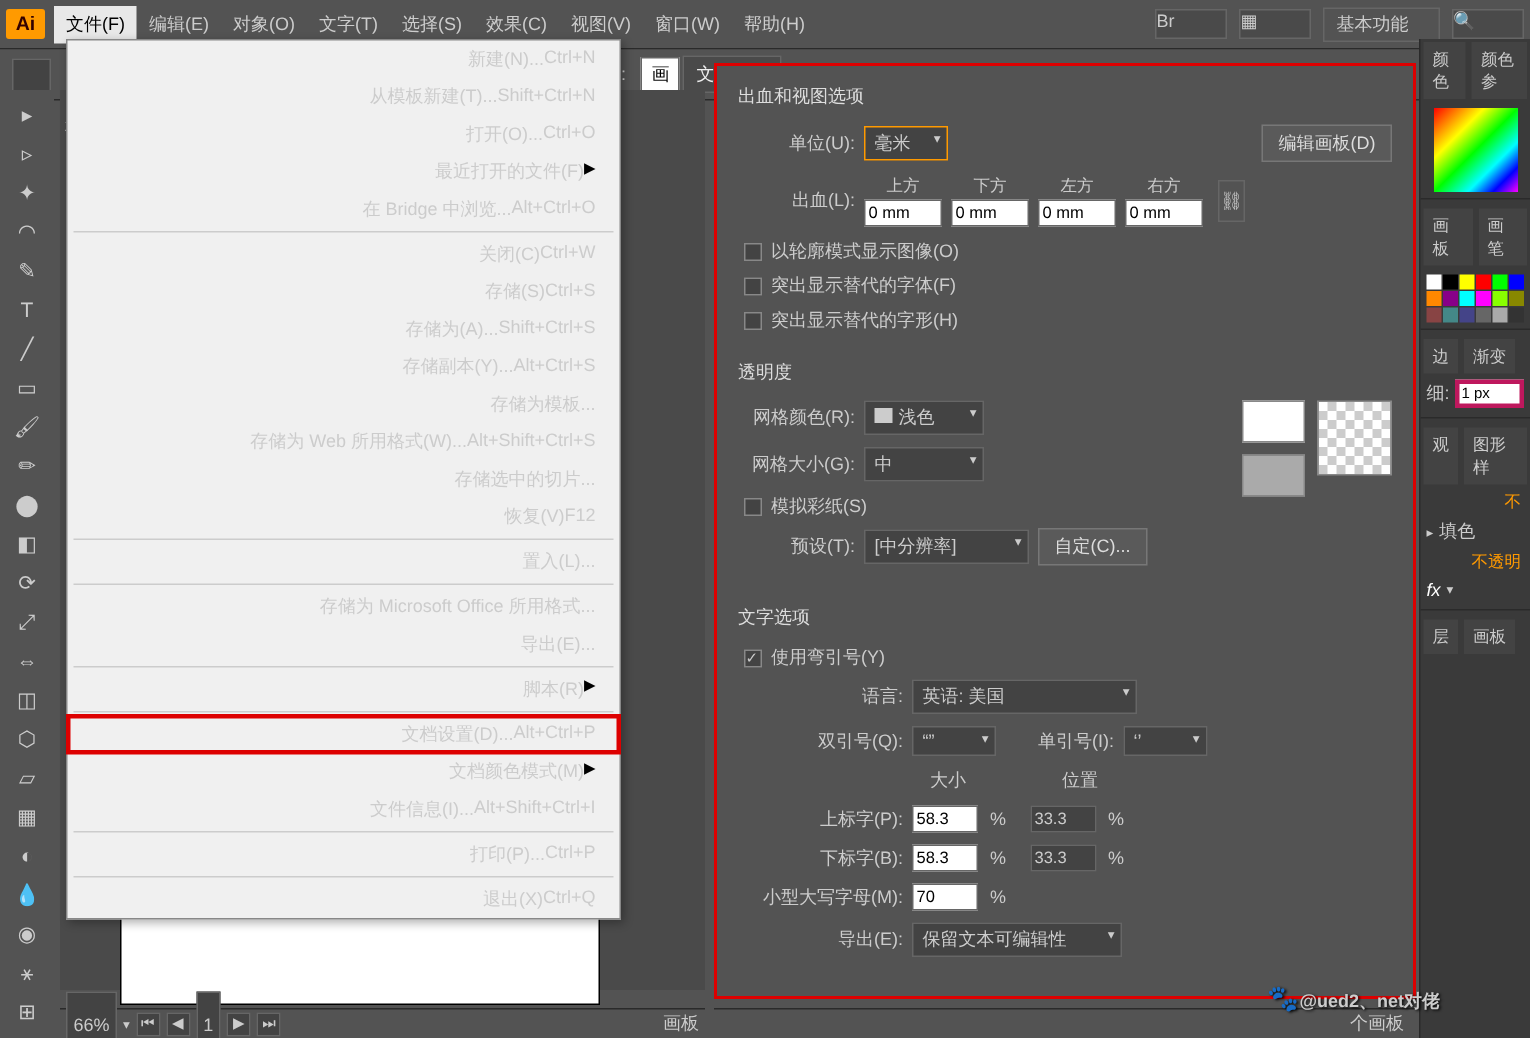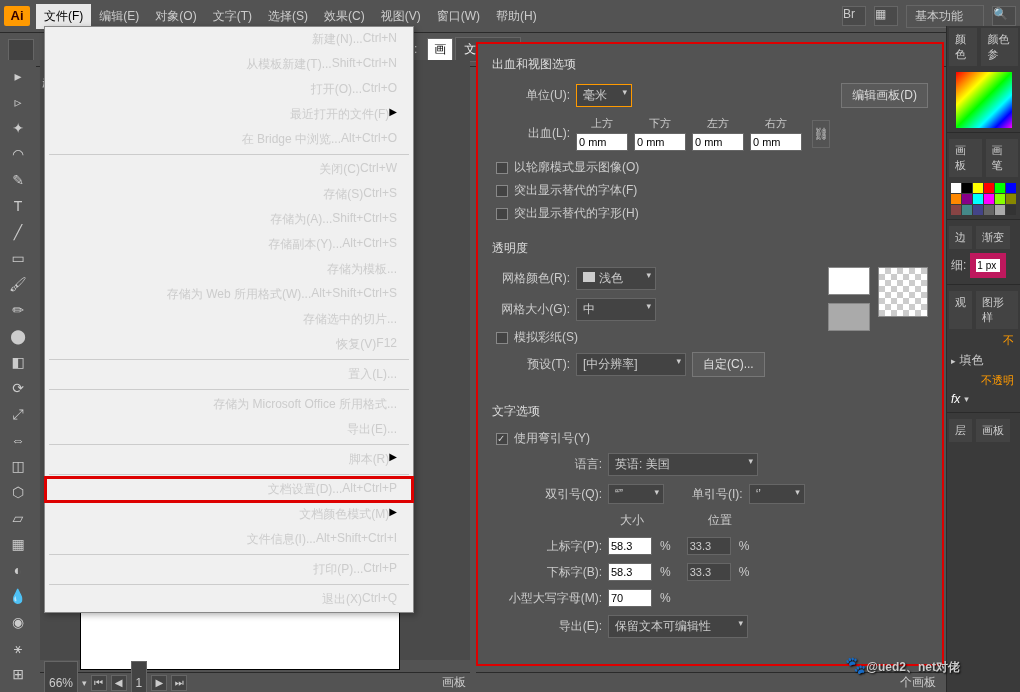--- a/index.html
+++ b/index.html
@@ -2,21 +2,21 @@
 <html><head>
 <meta charset="utf-8">
 <style>
 *{margin:0;padding:0;box-sizing:border-box;font-family:"Microsoft YaHei",sans-serif;font-size:12px;color:#ccc}
 body{background:#535353;width:1020px;height:692px;overflow:hidden;position:relative}
 .menubar{background:#535353;height:26px;display:flex;align-items:center;padding:16px 4px;border-bottom:1px solid #2a2a2a}
 .ai-logo{width:26px;height:20px;background:#ff9a00;color:#330000;font-weight:bold;text-align:center;line-height:20px;font-size:13px;margin-right:6px;border-radius:2px}
 .menu-item{padding:4px 8px;cursor:pointer}
 .menu-item.active{background:#e8e8e8;color:#000}
 .menubar-right{margin-left:auto;display:flex;align-items:center;gap:8px}
-.mb-icon{width:24px;height:20px;background:#4a4a4a;border:1px solid #666}
+.mb-icon{width:48px;height:20px;background:#4a4a4a;border:1px solid #666}
 .workspace-sel{background:#535353;border:1px solid #666;padding:2px 20px 2px 8px}
 .toolbar2{background:#535353;height:34px;display:flex;align-items:center;padding:0 8px;border-bottom:1px solid #2a2a2a;gap:4px}
 .tb-box{width:26px;height:22px;background:#434343;border:1px solid #666}
 .tb-label{margin-left:8px;margin-right:4px}
 .name-field{height:20px;display:flex;align-items:center}
 .dialog-title{background:#4a4a4a;padding:3px 8px;color:#eee;border:1px solid #666;margin-left:2px}
 .left-tools{position:absolute;left:0;top:60px;width:36px;background:#535353;display:flex;flex-direction:column;align-items:center;padding-top:4px;gap:2px}
 .tool{width:28px;height:24px;display:flex;align-items:center;justify-content:center;cursor:pointer;font-size:14px}
 .dropdown{position:absolute;left:44px;top:26px;width:370px;background:#f0f0f0;border:1px solid #888;box-shadow:2px 2px 6px rgba(0,0,0,0.3);z-index:100}
 .dd-item{display:flex;justify-content:flex-end;padding:4px 16px;color:#000;cursor:pointer}
@@ -55,21 +55,21 @@
 .sw-checker{width:50px;height:50px;background:repeating-conic-gradient(#ccc 0 25%,#fff 0 50%) 0 0/12px 12px;border:1px solid #888}
 .num-input{width:44px;background:#fff;color:#000;border:1px solid #666;padding:2px;font-size:11px}
 .num-input.dark{background:#434343;color:#ccc}
 .pct{margin-left:2px;margin-right:10px}
 .right-panels{position:absolute;right:0;top:26px;width:74px;height:666px;background:#3a3a3a;border-left:1px solid #2a2a2a}
 .rp-tab{padding:4px 6px;font-size:11px;color:#ccc;background:#434343;margin:2px;cursor:pointer}
 .rp-gradient{width:56px;height:56px;margin:4px auto;background:linear-gradient(135deg,#f00,#ff0 30%,#0f0 50%,#0ff 70%,#00f 85%,#f0f)}
 .rp-swatch-grid{display:grid;grid-template-columns:repeat(6,10px);gap:1px;margin:4px auto;width:66px}
 .rp-sw{width:10px;height:10px}
 .rp-row{display:flex;align-items:center;padding:2px 4px;gap:4px;font-size:11px}
-.rp-input{width:36px;background:#fff;color:#000;border:6px solid #be185d;font-size:10px;padding:1px}
+.rp-input{width:46px;background:#fff;color:#000;border:3px solid #be185d;font-size:10px;padding:1px}
 .rp-divider{height:1px;background:#2a2a2a;margin:4px 0}
 .rp-orange{color:#ff9a00;text-align:right;padding:2px 6px;font-size:11px}
 .watermark{position:absolute;right:60px;bottom:16px;color:#fff;font-size:17px;font-weight:bold;text-shadow:1px 1px 2px #000;z-index:200}
 .paw{font-size:17px}
 .extra-bar{position:absolute;left:476px;bottom:0;width:468px;height:20px;background:#535353;display:flex;align-items:center;justify-content:flex-end;padding-right:8px;border-top:1px solid #2a2a2a}
 </style>
 </head>
 <body>
 
 <div class="menubar">

